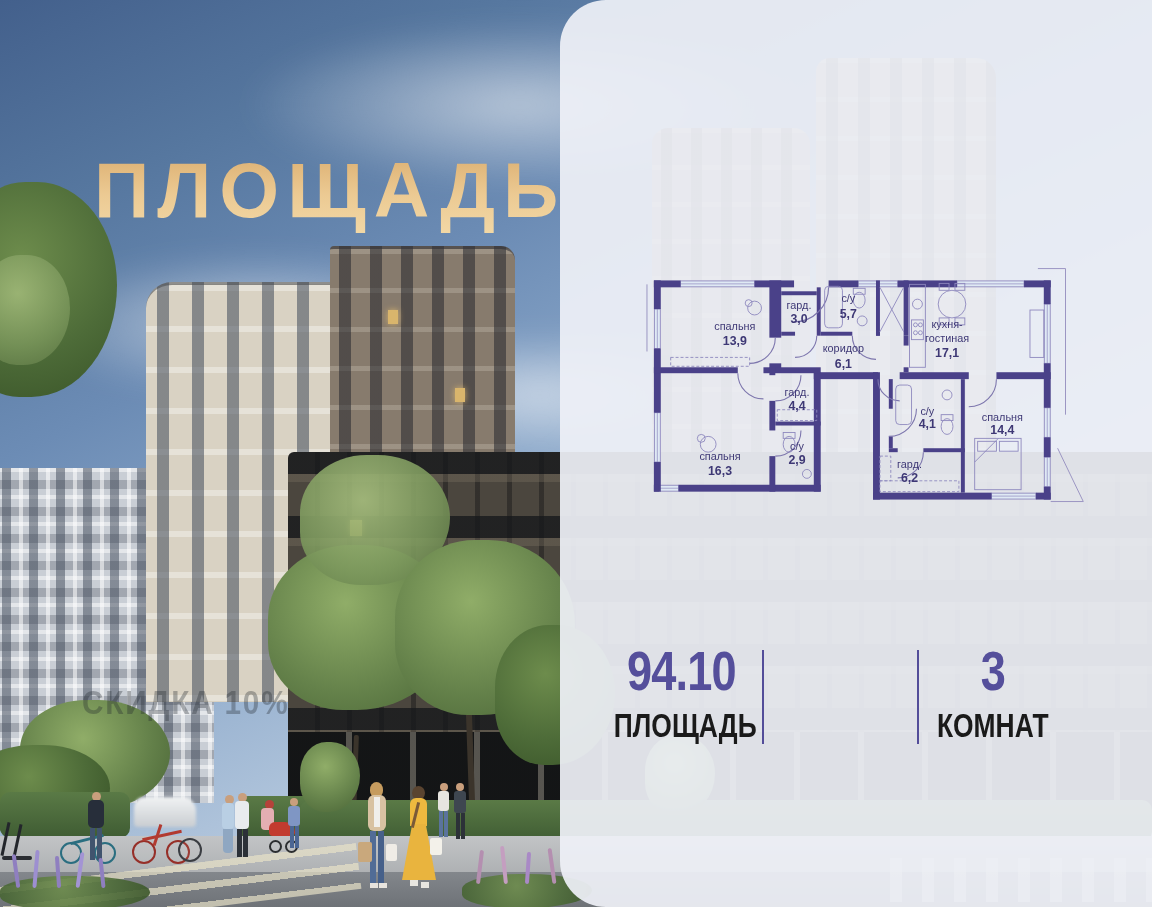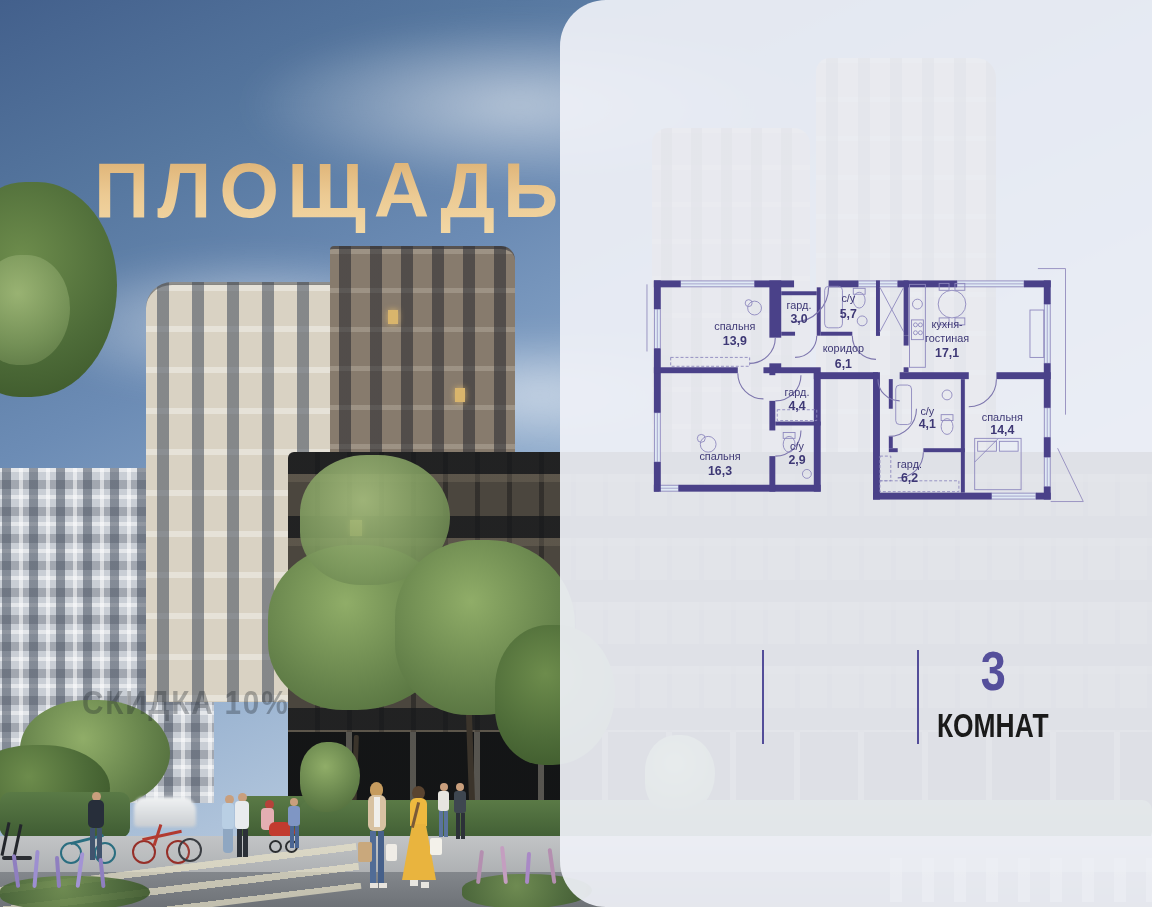--- a/index.html
+++ b/index.html
@@ -423,20 +423,24 @@
           <text class="rm-name" x="280" y="152">с/у</text>
           <text class="rm-area" x="280" y="166">4,1</text>
           <text class="rm-name" x="262" y="206">гард.</text>
           <text class="rm-area" x="262" y="220">6,2</text>
           <text class="rm-name" x="356" y="158">спальня</text>
           <text class="rm-area" x="356" y="172">14,4</text>
         </g>
       </svg>
     </div>
 
+    <div class="abs stat" style="left:36px;">
+      <span class="stat-val">94.10</span><br>
+      <span class="stat-lbl">ПЛОЩАДЬ</span>
+    </div>
     <div class="abs stat-div" style="left:202px;"></div>
     <div class="abs stat-div" style="left:357px;"></div>
     <div class="abs stat" style="left:348px;">
       <span class="stat-val">3</span><br>
       <span class="stat-lbl">КОМНАТ</span>
     </div>
   </div>
 
 </div>
 

